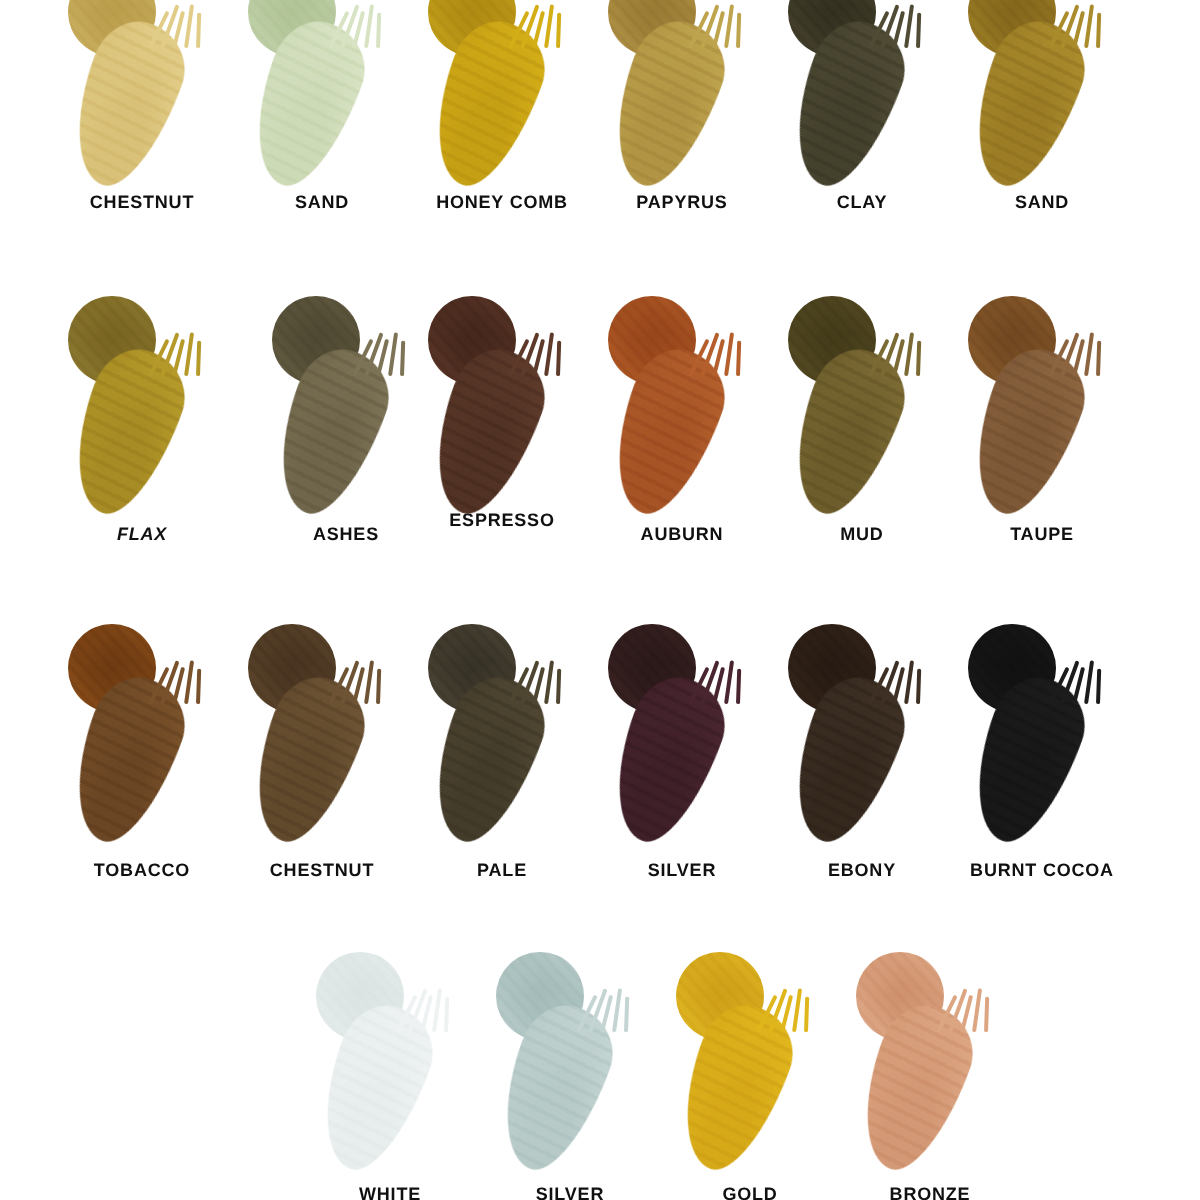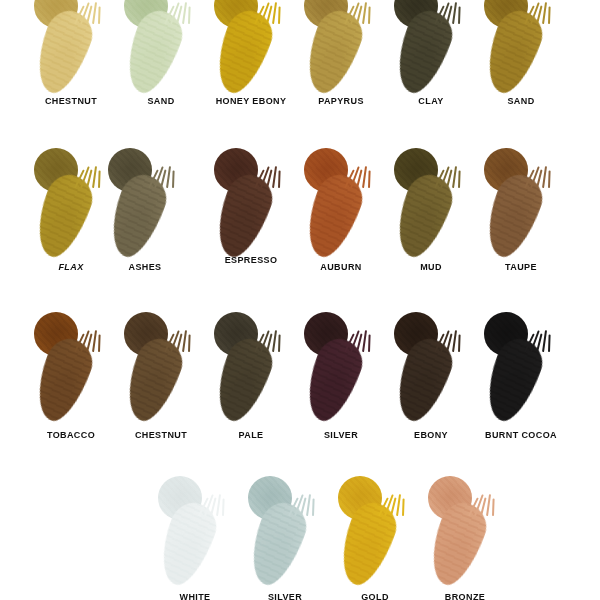--- a/index.html
+++ b/index.html
@@ -97,21 +97,21 @@
         <div class="stroke" style="background: rgb(211, 174, 23);">
           <div class="grain" style="background: repeating-linear-gradient(6deg, rgba(168, 137, 15, 0.3) 0px, rgba(168, 137, 15, 0.3) 2px, transparent 2px, transparent 6px), linear-gradient(100deg, rgba(168, 137, 15, 0.25) 0px, rgba(168, 137, 15, 0.25) 14%, transparent 42%), radial-gradient(at 58% 78%, rgba(168, 137, 15, 0.35) 0px, rgba(168, 137, 15, 0.35) 30%, transparent 70%);"></div>
         </div>
         <div class="wisp">
           <i style="background: rgb(211, 174, 23);"></i>
           <i style="background: rgb(211, 174, 23);"></i>
           <i style="background: rgb(211, 174, 23);"></i>
           <i style="background: rgb(211, 174, 23);"></i>
           <i style="background: rgb(211, 174, 23);"></i>
         </div>
-        <div class="label" style="top: 112px;">HONEY EBONY</div>
+        <div class="label" style="top: 112px;">HONEY COMB</div>
       </div>
       <div class="cell" style="left: 296px;">
         <div class="dab" style="background: rgb(176, 147, 69);">
           <div class="grain" style="background: radial-gradient(circle at 32% 28%, rgba(149, 121, 58, 0.333) 0px, rgba(149, 121, 58, 0.333) 22%, transparent 60%), radial-gradient(circle at 70% 66%, rgba(149, 121, 58, 0.4) 0px, rgba(149, 121, 58, 0.4) 26%, transparent 64%), repeating-linear-gradient(48deg, rgba(149, 121, 58, 0.2) 0px, rgba(149, 121, 58, 0.2) 2px, transparent 2px, transparent 5px);"></div>
         </div>
         <div class="stroke" style="background: rgb(191, 164, 78);">
           <div class="grain" style="background: repeating-linear-gradient(6deg, rgba(149, 121, 58, 0.3) 0px, rgba(149, 121, 58, 0.3) 2px, transparent 2px, transparent 6px), linear-gradient(100deg, rgba(149, 121, 58, 0.25) 0px, rgba(149, 121, 58, 0.25) 14%, transparent 42%), radial-gradient(at 58% 78%, rgba(149, 121, 58, 0.35) 0px, rgba(149, 121, 58, 0.35) 30%, transparent 70%);"></div>
         </div>
         <div class="wisp">
           <i style="background: rgb(191, 164, 78);"></i>
@@ -165,21 +165,21 @@
         </div>
         <div class="wisp">
           <i style="background: rgb(181, 154, 42);"></i>
           <i style="background: rgb(181, 154, 42);"></i>
           <i style="background: rgb(181, 154, 42);"></i>
           <i style="background: rgb(181, 154, 42);"></i>
           <i style="background: rgb(181, 154, 42);"></i>
         </div>
         <div class="label" style="top: 114px; font-style: italic;">FLAX</div>
       </div>
-      <div class="cell" style="left: 100px;">
+      <div class="cell" style="left: 128px;">
         <div class="dab" style="background: rgb(99, 92, 66);">
           <div class="grain" style="background: radial-gradient(circle at 32% 28%, rgba(93, 84, 64, 0.333) 0px, rgba(93, 84, 64, 0.333) 22%, transparent 60%), radial-gradient(circle at 70% 66%, rgba(93, 84, 64, 0.4) 0px, rgba(93, 84, 64, 0.4) 26%, transparent 64%), repeating-linear-gradient(48deg, rgba(93, 84, 64, 0.2) 0px, rgba(93, 84, 64, 0.2) 2px, transparent 2px, transparent 5px);"></div>
         </div>
         <div class="stroke" style="background: rgb(125, 115, 86);">
           <div class="grain" style="background: repeating-linear-gradient(6deg, rgba(93, 84, 64, 0.3) 0px, rgba(93, 84, 64, 0.3) 2px, transparent 2px, transparent 6px), linear-gradient(100deg, rgba(93, 84, 64, 0.25) 0px, rgba(93, 84, 64, 0.25) 14%, transparent 42%), radial-gradient(at 58% 78%, rgba(93, 84, 64, 0.35) 0px, rgba(93, 84, 64, 0.35) 30%, transparent 70%);"></div>
         </div>
         <div class="wisp">
           <i style="background: rgb(125, 115, 86);"></i>
           <i style="background: rgb(125, 115, 86);"></i>
           <i style="background: rgb(125, 115, 86);"></i>

